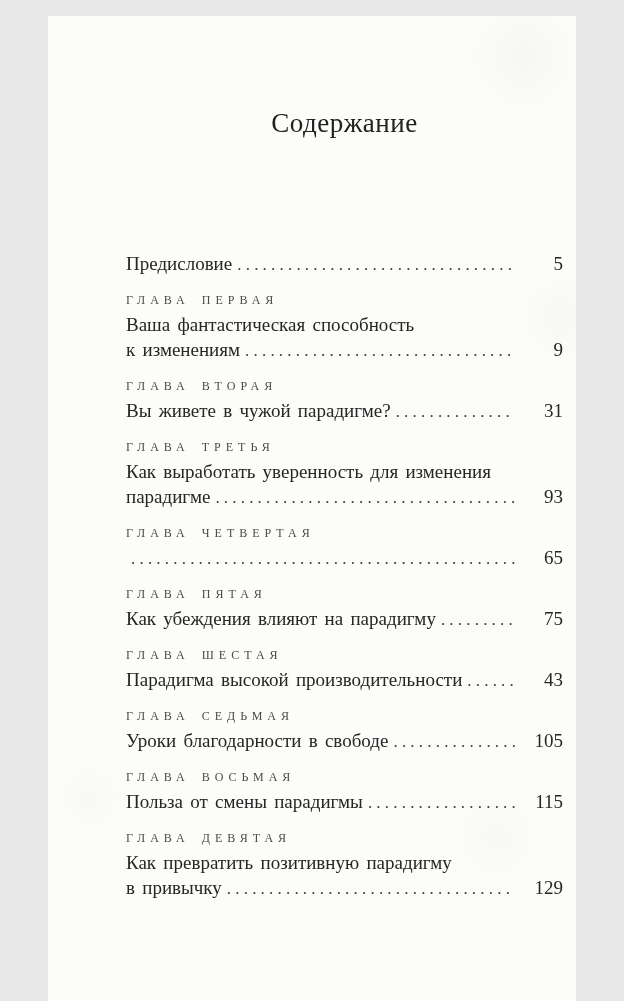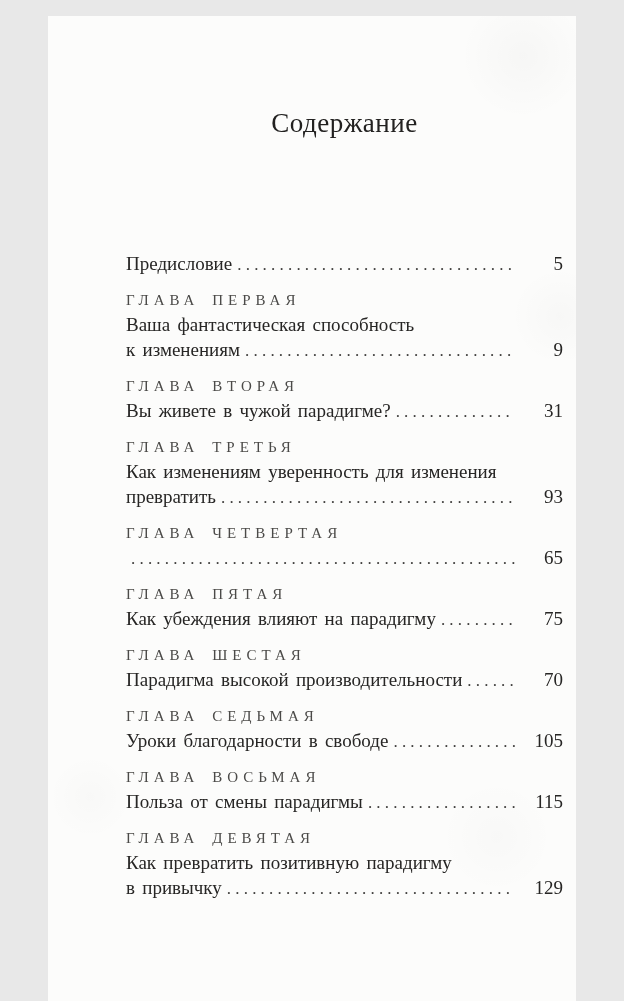--- a/index.html
+++ b/index.html
@@ -36,21 +36,21 @@
     color: #222120;
     letter-spacing: 0.5px;
   }
   .toc {
     margin-top: 113px;
   }
   .entry {
     margin-bottom: 11px;
   }
   .chapter-heading {
-    font-size: 15px;
+    font-size: 12px;
     line-height: 24px;
     letter-spacing: 5px;
     word-spacing: 4px;
     color: #4b4a48;
   }
   .chapter-heading:empty { display: none; }
   .line, .row {
     font-size: 19px;
     line-height: 25px;
     color: #272625;
@@ -108,23 +108,23 @@
         <div class="entry">
     <div class="chapter-heading">ГЛАВА ВТОРАЯ</div>
   <div class="row">
     <span class="label">Вы живете в чужой парадигме?</span>
     <span class="dots">................................................................................</span>
     <span class="pagenum">31</span>
   </div>
         </div>
         <div class="entry">
     <div class="chapter-heading">ГЛАВА ТРЕТЬЯ</div>
-  <div class="line">Как изменениям уверенность для изменения</div>
+  <div class="line">Как выработать уверенность для изменения</div>
           <div class="row">
-    <span class="label">превратить</span>
+    <span class="label">парадигме</span>
     <span class="dots">................................................................................</span>
     <span class="pagenum">93</span>
   </div>
         </div>
         <div class="entry">
     <div class="chapter-heading">ГЛАВА ЧЕТВЕРТАЯ</div>
   <div class="row">
     <span class="dots">................................................................................</span>
     <span class="pagenum">65</span>
   </div>
@@ -135,21 +135,21 @@
     <span class="label">Как убеждения влияют на парадигму</span>
     <span class="dots">................................................................................</span>
     <span class="pagenum">75</span>
   </div>
         </div>
         <div class="entry">
     <div class="chapter-heading">ГЛАВА ШЕСТАЯ</div>
   <div class="row">
     <span class="label">Парадигма высокой производительности</span>
     <span class="dots">................................................................................</span>
-    <span class="pagenum">70</span>
+    <span class="pagenum">43</span>
   </div>
         </div>
         <div class="entry">
     <div class="chapter-heading">ГЛАВА СЕДЬМАЯ</div>
   <div class="row">
     <span class="label">Уроки благодарности в свободе</span>
     <span class="dots">................................................................................</span>
     <span class="pagenum">105</span>
   </div>
         </div>

